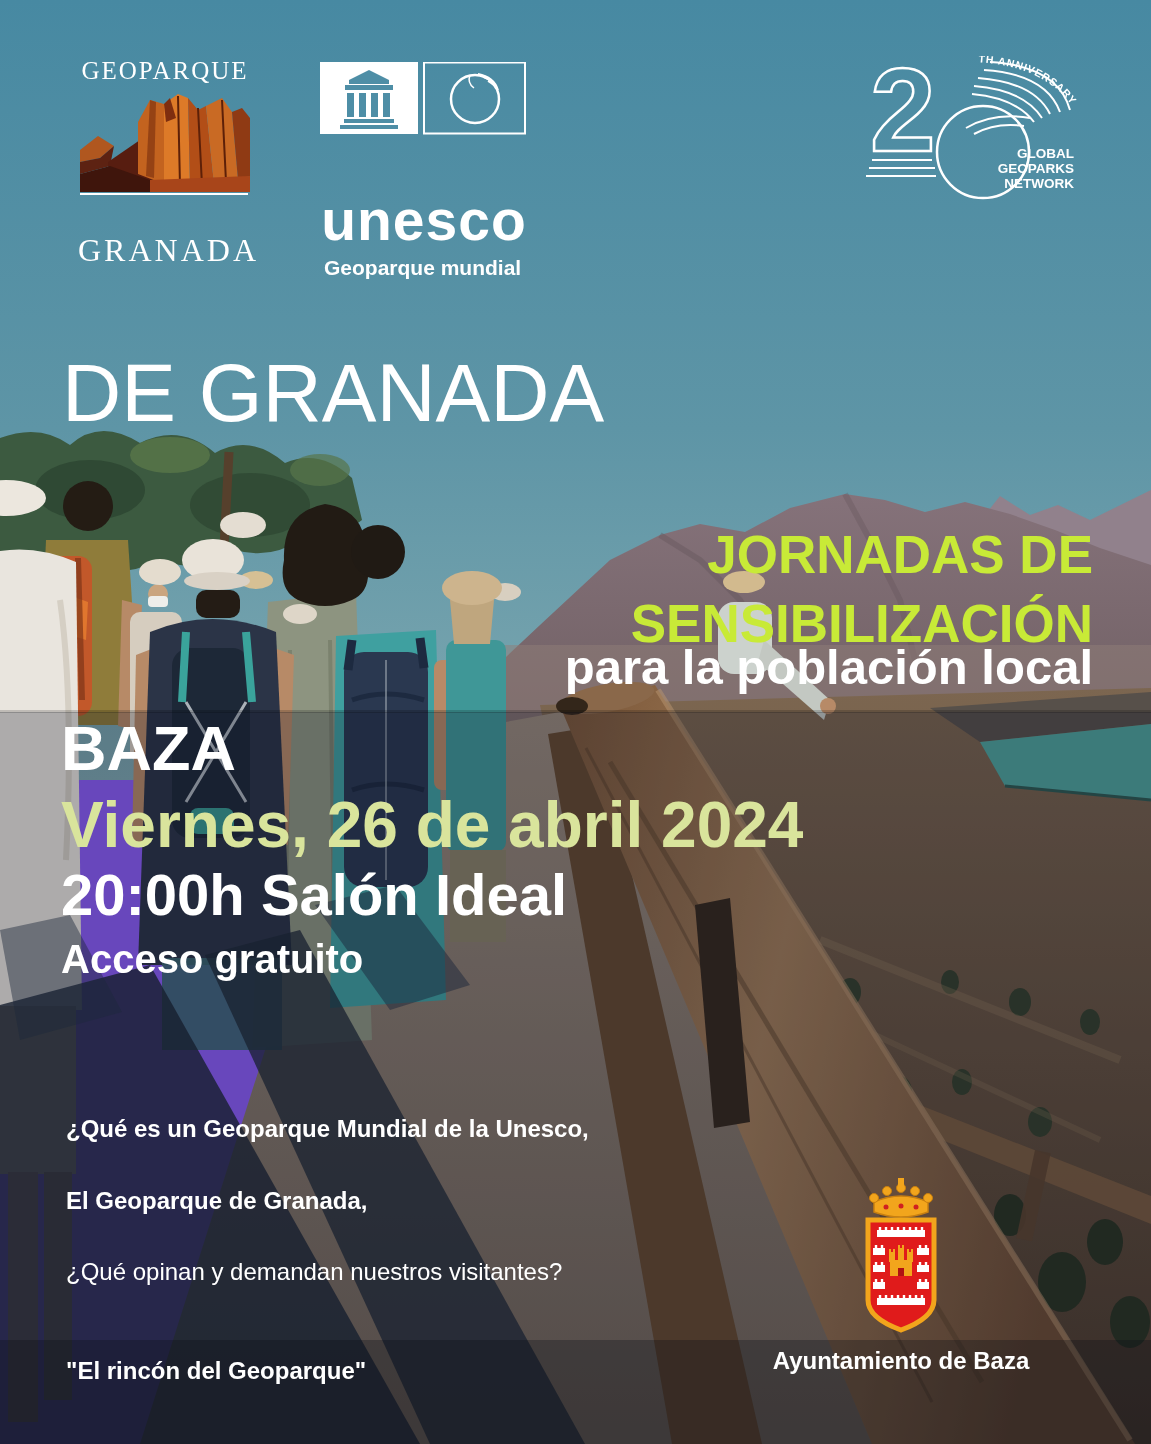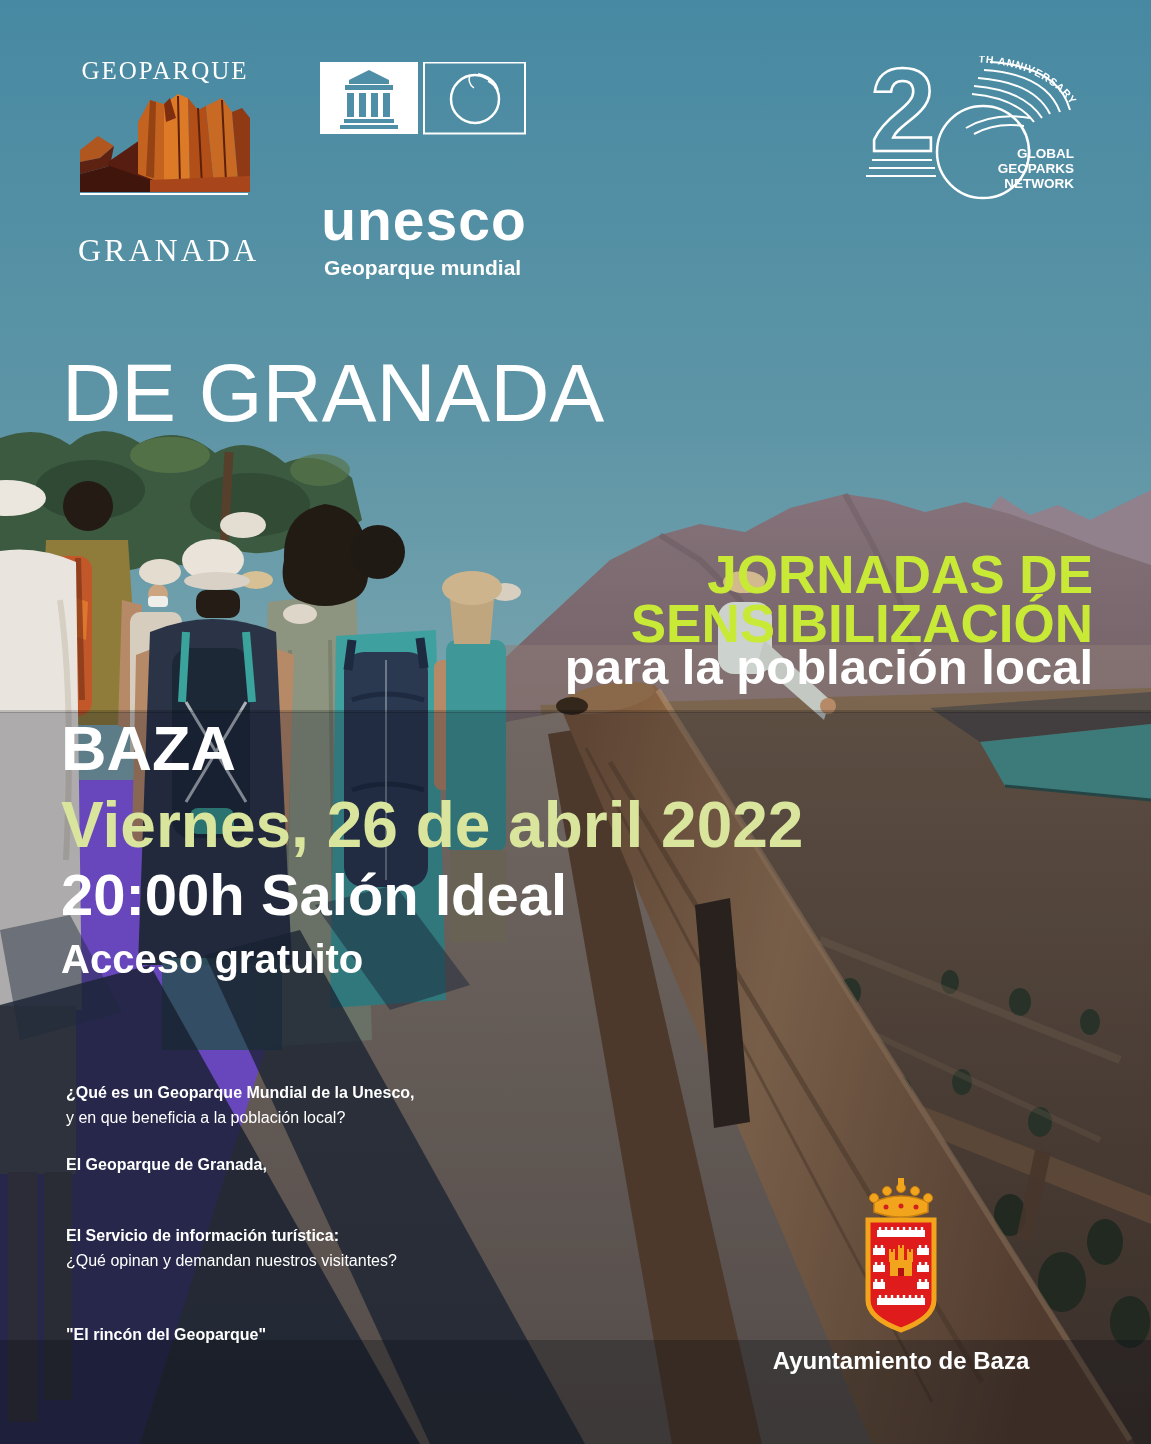--- a/index.html
+++ b/index.html
@@ -31,33 +31,33 @@
 
   
   .anniv{left:862px;top:56px;}
 
   
   .title1{left:60px;top:248px;font-size:108px;font-weight:700;letter-spacing:-1.5px;color:#fff;line-height:1;}
   .title2{left:62px;top:352px;font-size:82px;font-weight:400;letter-spacing:0;color:#fff;line-height:1;}
 
   
   .jor{right:58px;text-align:right;font-weight:700;line-height:1;}
-  .jor1{top:548px;font-size:53px;color:var(--accent);}
+  .jor1{top:528px;font-size:53px;color:var(--accent);}
   .jor2{top:597px;font-size:53px;color:var(--accent);}
   .jor3{top:643px;font-size:49px;color:#fff;}
 
   
   .ev{left:61px;font-weight:700;line-height:1;color:#fff;}
   .ev-city{top:717px;font-size:63px;}
   .ev-date{top:793px;font-size:64px;color:var(--pale);}
   .ev-venue{top:866px;font-size:58px;}
   .ev-access{top:939px;font-size:40px;}
 
   
-  .topic{left:66px;font-size:16px;line-height:25px;color:#fff;}
+  .topic{left:66px;font-size:24px;line-height:25px;color:#fff;margin-top:36px;}
   .topic .b{font-weight:700;display:block;}
   .topic .r{font-weight:400;display:block;}
   .t1{top:1080px;} .t2{top:1152px;} .t3{top:1223px;} .t4{top:1322px;}
 
   
   .shield{left:856px;top:1172px;}
   .footer-org{left:751px;top:1347px;width:300px;text-align:center;
     font-size:24px;font-weight:700;color:#fff;}
 
   :root{--accent:#c8ea37;--pale:#d9e49c;}
@@ -330,33 +330,31 @@
     </g>
   </svg>
 
   <div class="layer title2">DE GRANADA</div>
 
   <div class="layer jor jor1">JORNADAS DE</div>
   <div class="layer jor jor2">SENSIBILIZACIÓN</div>
   <div class="layer jor jor3">para la población local</div>
 
   <div class="layer ev ev-city">BAZA</div>
-  <div class="layer ev ev-date">Viernes, 26 de abril 2022</div>
+  <div class="layer ev ev-date">Viernes, 26 de abril 2024</div>
   <div class="layer ev ev-venue">20:00h Salón Ideal</div>
   <div class="layer ev ev-access">Acceso gratuito</div>
 
   <div class="layer topic t1">
     <span class="b">¿Qué es un Geoparque Mundial de la Unesco,</span>
-    <span class="r">y en que beneficia a la población local?</span>
   </div>
   <div class="layer topic t2">
     <span class="b">El Geoparque de Granada,</span>
   </div>
   <div class="layer topic t3">
-    <span class="b">El Servicio de información turística:</span>
     <span class="r">¿Qué opinan y demandan nuestros visitantes?</span>
   </div>
   <div class="layer topic t4">
     <span class="b">"El rincón del Geoparque"</span>
     <span class="r"></span>
   </div>
 
   <svg class="layer shield" width="90" height="170" viewBox="0 0 90 170">
 
     <g>

